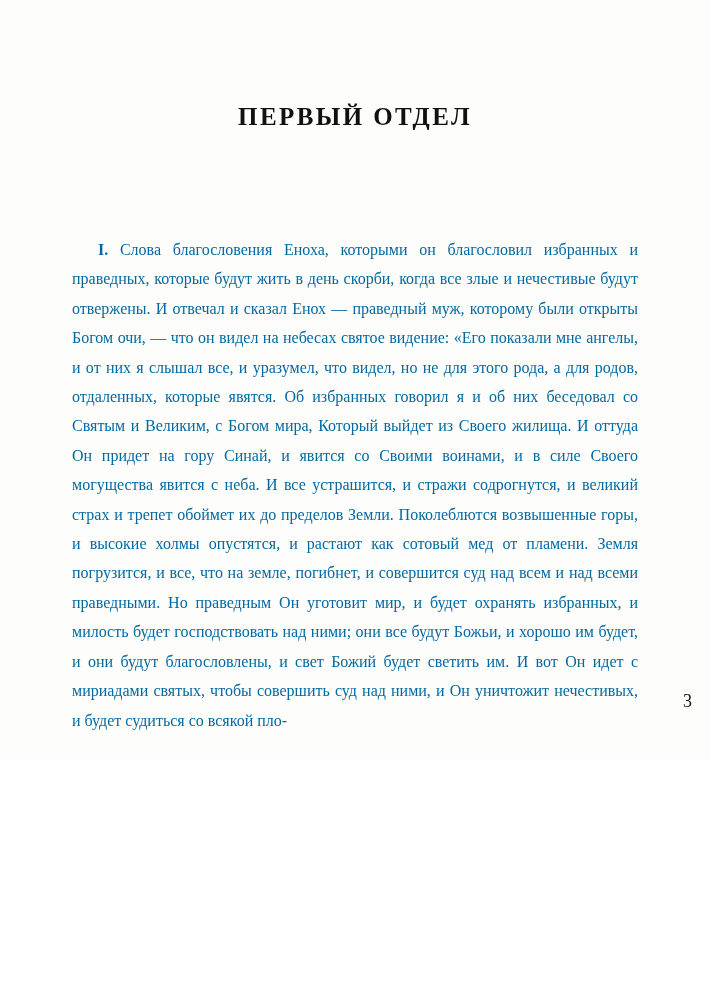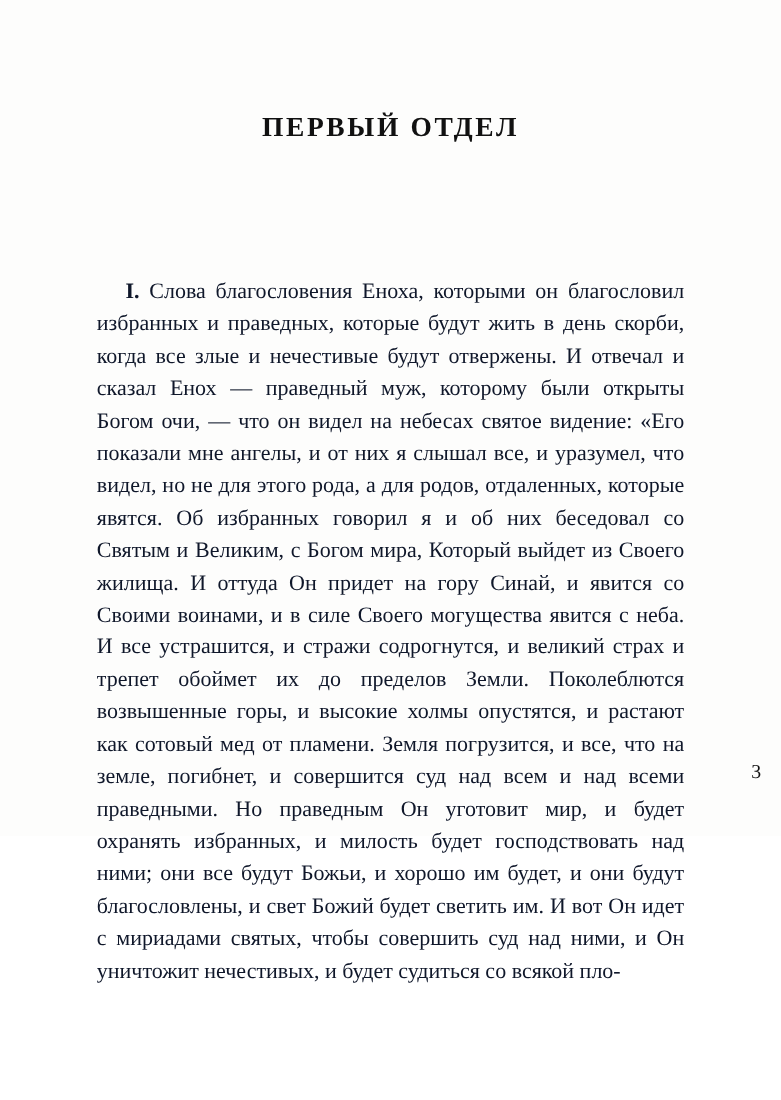--- a/index.html
+++ b/index.html
@@ -32,27 +32,27 @@
     text-align: center;
     font-family: "Liberation Serif", serif;
     font-weight: bold;
     font-size: 25px;
     letter-spacing: 2.4px;
     margin: 0;
     padding-top: 103px;
     color: #111111;
   }
   .body-text {
-    margin: 16px;
+    margin: 0;
     padding-top: 104px;
-    font-size: 20px;
+    font-size: 16px;
     line-height: 29.4px;
     text-align: justify;
     text-justify: inter-word;
-    color: #0f172a;
+    color: #0369a1;
     hyphens: manual;
   }
   .body-text .drop-num {
     font-weight: bold;
   }
   .indent {
     display: inline-block;
     width: 26px;
   }
   .page-number {

